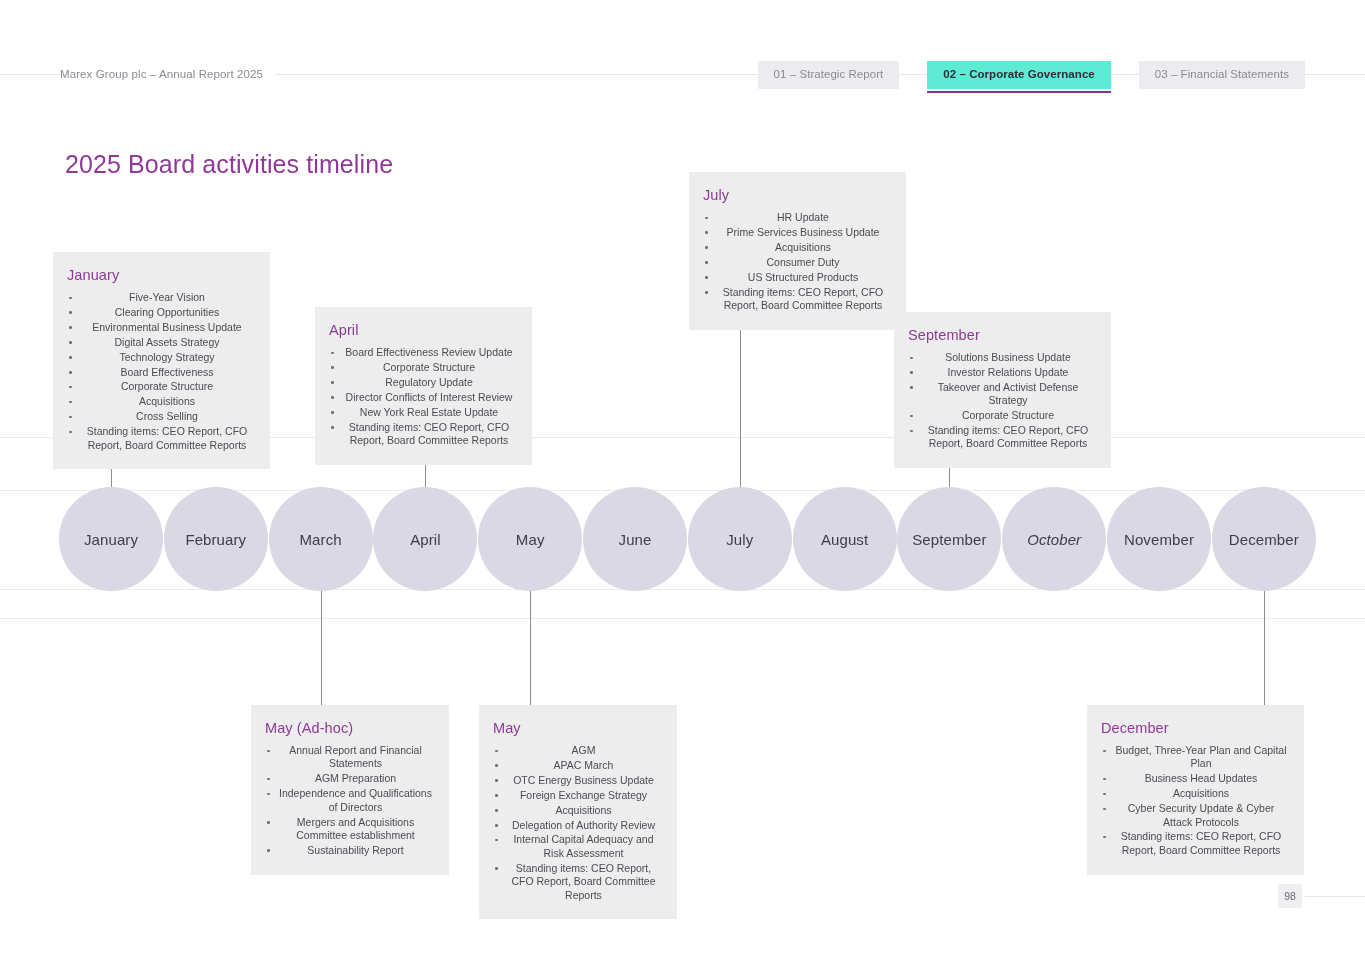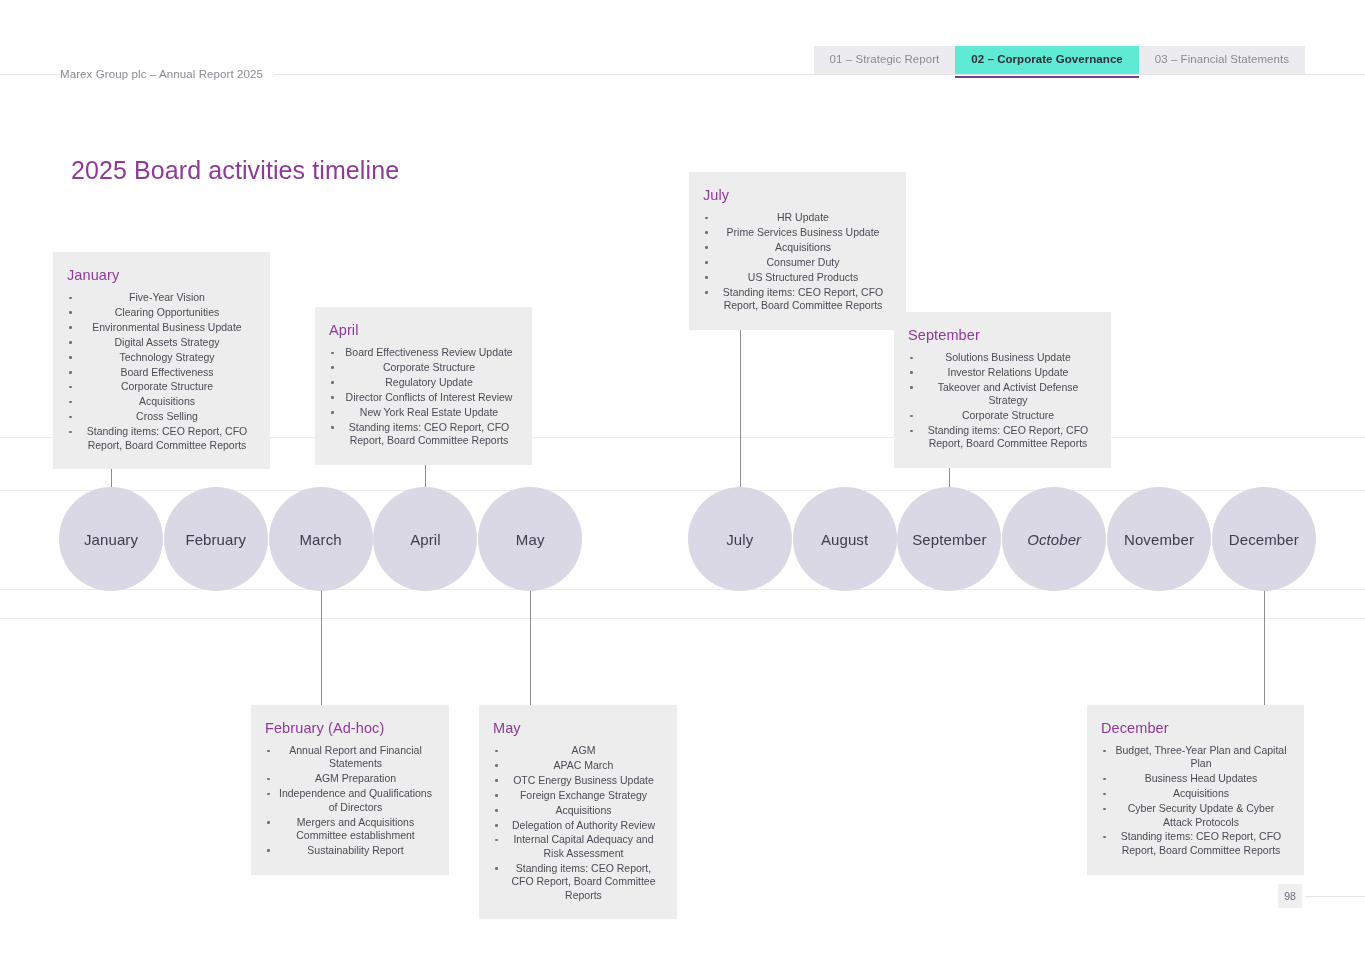--- a/index.html
+++ b/index.html
@@ -39,24 +39,25 @@
     color: #8a8a93;
     letter-spacing: 0.1px;
     background: #ffffff;
     padding-right: 12px;
     line-height: 16px;
     white-space: nowrap;
   }
 
   .tabs {
     position: absolute;
-    top: 46px;
+    top: 61px;
     right: 60px;
     display: flex;
     align-items: flex-start;
+    gap: 28px;
   }
   .tab {
     position: relative;
     padding: 7px 16px 8px 16px;
     font-size: 11.5px;
     line-height: 13px;
     color: #8a8a93;
     background: #ececf0;
     white-space: nowrap;
     letter-spacing: 0.05px;
@@ -80,21 +81,21 @@
   
   .page-title {
     position: absolute;
     left: 59px;
     top: 142px;
     font-size: 25px;
     line-height: 32px;
     color: #8e3a96;
     font-weight: normal;
     letter-spacing: 0.1px;
-    margin: 12px;
+    margin: 6px;
   }
 
   
   .rule {
     position: absolute;
     left: 0;
     right: 0;
     height: 1px;
     background: #ececed;
   }
@@ -274,30 +275,31 @@
           <li>Standing items: CEO Report, CFO Report, Board Committee Reports</li>
         </ul>
       </div>
     </div>
   <div class="months" id="months">
       <div class="month-circle" style="left: 0px;">January</div>
       <div class="month-circle" style="left: 104.8px;">February</div>
       <div class="month-circle" style="left: 209.6px; text-align: right;">March</div>
       <div class="month-circle" style="left: 314.4px;">April</div>
       <div class="month-circle" style="left: 419.2px;">May</div>
+      <div class="month-circle" style="left: 524px;">June</div>
       <div class="month-circle" style="left: 628.8px;">July</div>
       <div class="month-circle" style="left: 733.6px;">August</div>
       <div class="month-circle" style="left: 838.4px;">September</div>
       <div class="month-circle" style="left: 943.2px; font-style: italic;">October</div>
       <div class="month-circle" style="left: 1048px;">November</div>
       <div class="month-circle" style="left: 1152.8px;">December</div>
     </div>
   <div id="cards-below">
       <div class="card" style="left: 251px; top: 705px; width: 198px;">
-        <h3>February (Ad-hoc)</h3>
+        <h3>May (Ad-hoc)</h3>
         <ul>
           <li>Annual Report and Financial Statements</li>
           <li>AGM Preparation</li>
           <li>Independence and Qualifications of Directors</li>
           <li>Mergers and Acquisitions Committee establishment</li>
           <li>Sustainability Report</li>
         </ul>
       </div>
       <div class="card" style="left: 479px; top: 705px; width: 198px;">
         <h3>May</h3>

